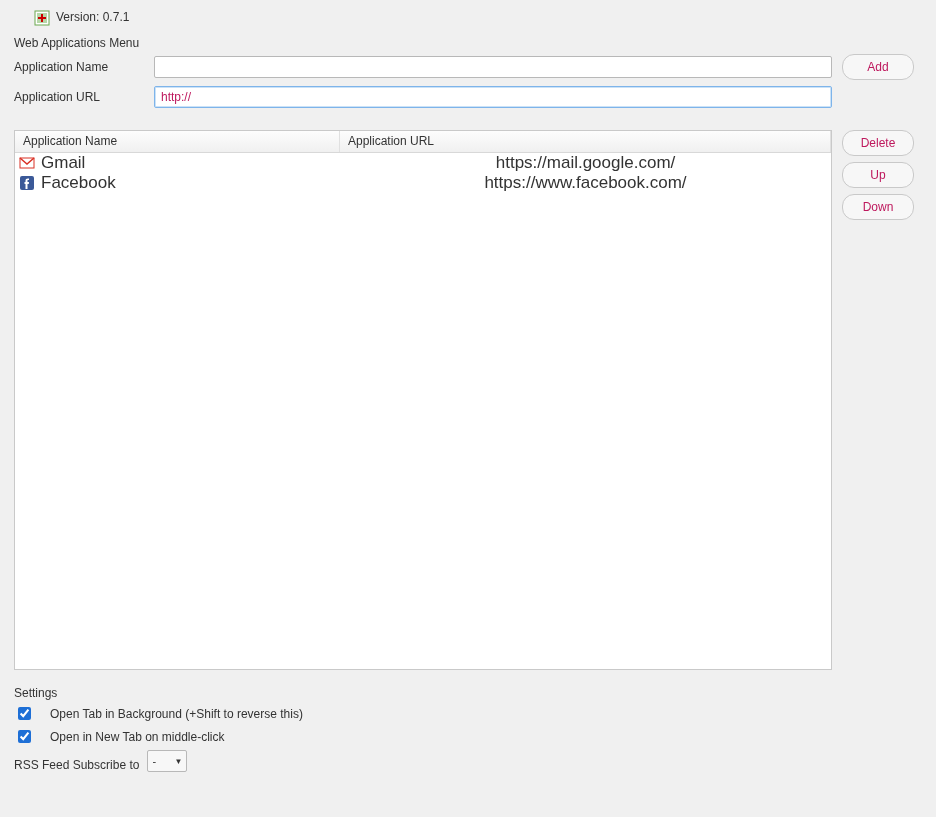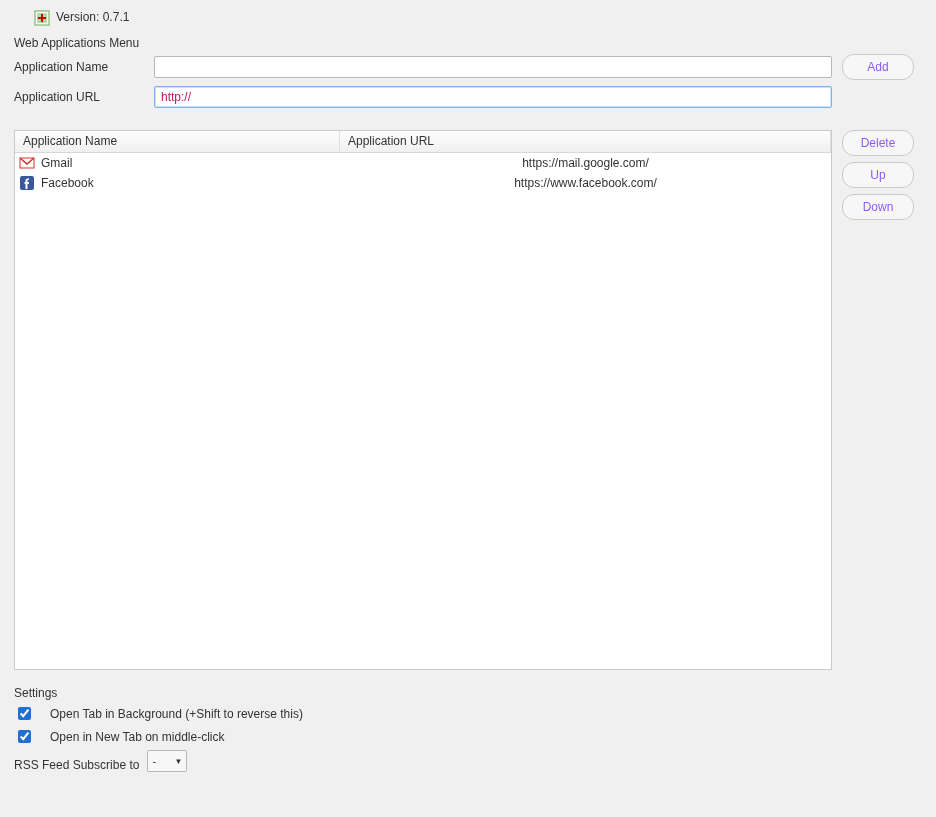--- a/index.html
+++ b/index.html
@@ -54,21 +54,21 @@
     border-color: #7eb4ea;
     box-shadow: inset 0 0 0 1px #cbe2f7;
   }
   .btn {
     height: 26px;
     width: 72px;
     background: #f7f7f7;
     border: 1px solid #c9c9c9;
     border-radius: 12px;
     font: inherit;
-    color: #8b5cf6;
+    color: #be185d;
     cursor: pointer;
   }
   .main-row {
     display: grid;
     grid-template-columns: 1fr 80px;
     column-gap: 10px;
     margin-top: 22px;
   }
   .listview {
     border: 1px solid #c9c9c9;
@@ -82,21 +82,21 @@
     background: linear-gradient(#fdfdfd, #f0f0f0);
     border-bottom: 1px solid #d8d8d8;
     height: 22px;
   }
   .lv-header .col {
     padding: 3px 8px;
     border-right: 1px solid #e0e0e0;
     color: #333;
   }
   .lv-body {
-    font-size: 12px;
+    font-size: 17px;
   }
   .lv-row {
     display: grid;
     grid-template-columns: 325px 1fr;
     height: 20px;
     align-items: center;
   }
   .lv-row .c0 {
     display: flex;
     align-items: center;

